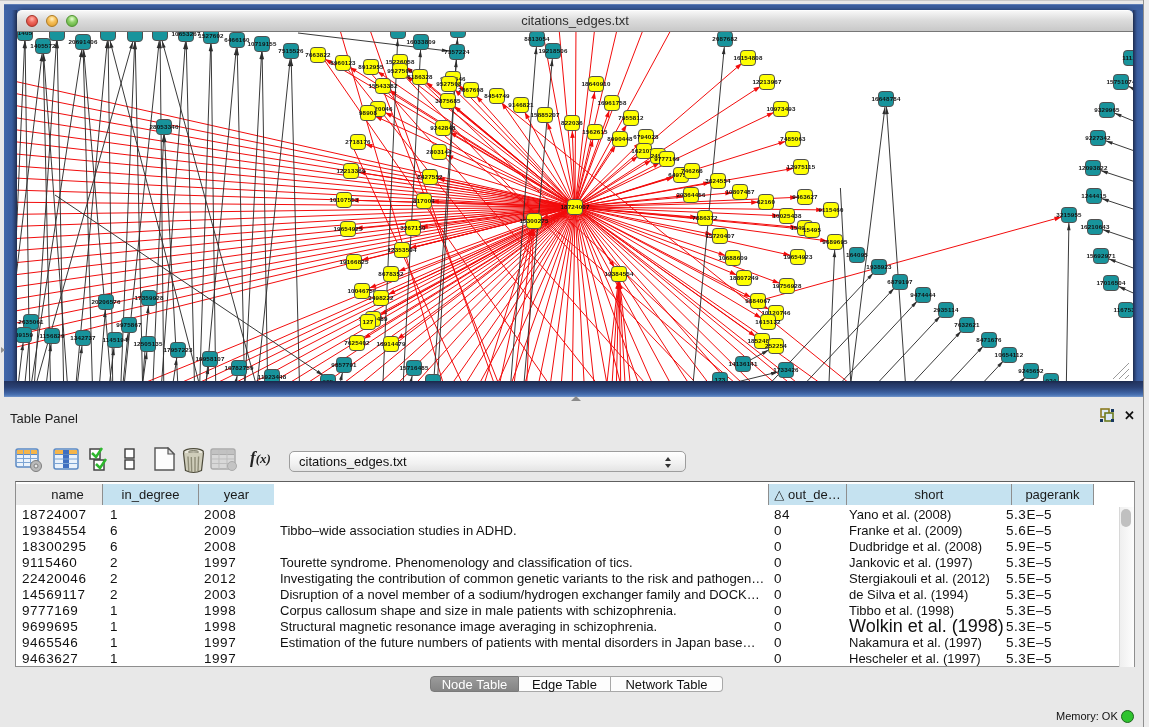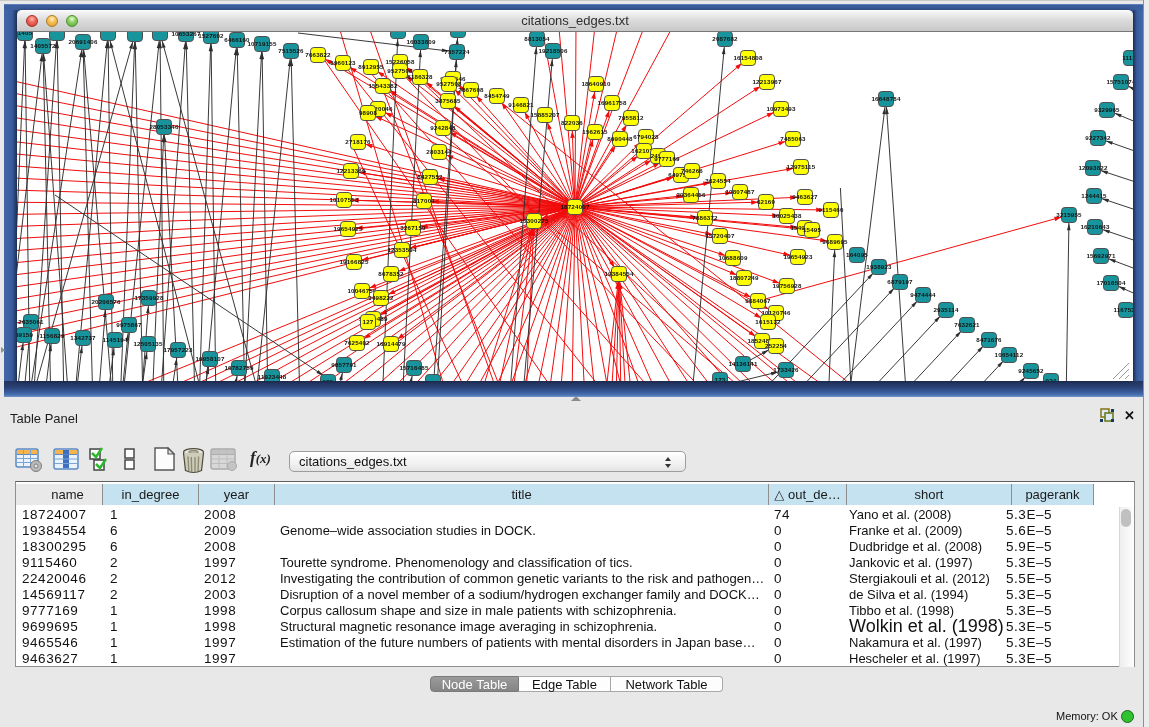--- a/index.html
+++ b/index.html
@@ -821,37 +821,36 @@
 
   <div class="abs" id="combo">citations_edges.txt
      <span class="arr" style="right:14px;top:5px;border-bottom:4px solid #333"></span>
      <span class="arr" style="right:14px;top:12px;border-top:4px solid #333"></span>
   </div>
 </div>
 <div class="abs" id="tbl"></div>
 <div class="hc abs" style="left:16px;width:86px;border-left:none;background:#e9e9e9;padding-left:17px">name</div>
 <div class="hc abs" style="left:102px;width:96px">in_degree</div>
 <div class="hc abs" style="left:198px;width:76px">year</div>
-<div class="hc abs" style="left:274px;width:494px">title</div>
 <div class="hc abs" style="left:768px;width:78px">△ out_de…</div>
 <div class="hc abs" style="left:846px;width:165px">short</div>
 <div class="hc abs" style="left:1011px;width:83px;border-right:1px solid #8e8e8e">pagerank</div>
 <div class="trow" style="top:507px">
       <span style="left:22px">18724007</span>
       <span style="left:110px">1</span>
       <span style="left:204px">2008</span>
-      <span style="left:774px">74</span>
+      <span style="left:774px">84</span>
       <span style="left:849px;font-size:13px;letter-spacing:0">Yano et al. (2008)</span>
       <span style="left:1006px">5.3E–5</span>
     </div>
     <div class="trow" style="top:523px">
       <span style="left:22px">19384554</span>
       <span style="left:110px">6</span>
       <span style="left:204px">2009</span>
-      <span style="left:280px;width:489px;overflow:hidden;font-size:13px;letter-spacing:0">Genome–wide association studies in DOCK.</span>
+      <span style="left:280px;width:489px;overflow:hidden;font-size:13px;letter-spacing:0">Tibbo–wide association studies in ADHD.</span>
       <span style="left:774px">0</span>
       <span style="left:849px;font-size:13px;letter-spacing:0">Franke et al. (2009)</span>
       <span style="left:1006px">5.6E–5</span>
     </div>
     <div class="trow" style="top:539px">
       <span style="left:22px">18300295</span>
       <span style="left:110px">6</span>
       <span style="left:204px">2008</span>
       <span style="left:774px">0</span>
       <span style="left:849px;font-size:13px;letter-spacing:0">Dudbridge et al. (2008)</span>

